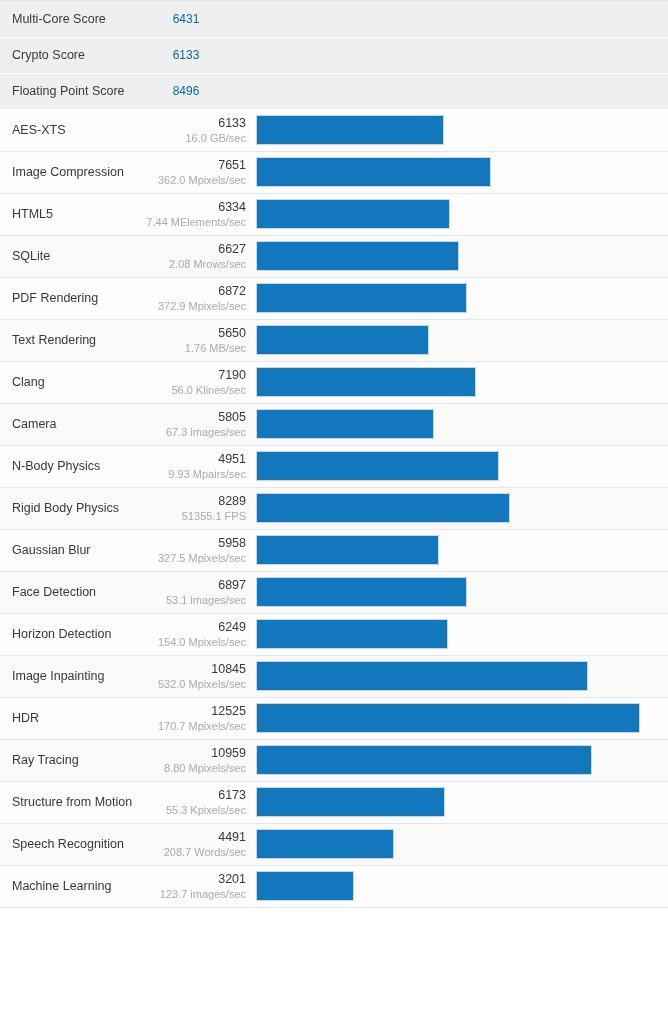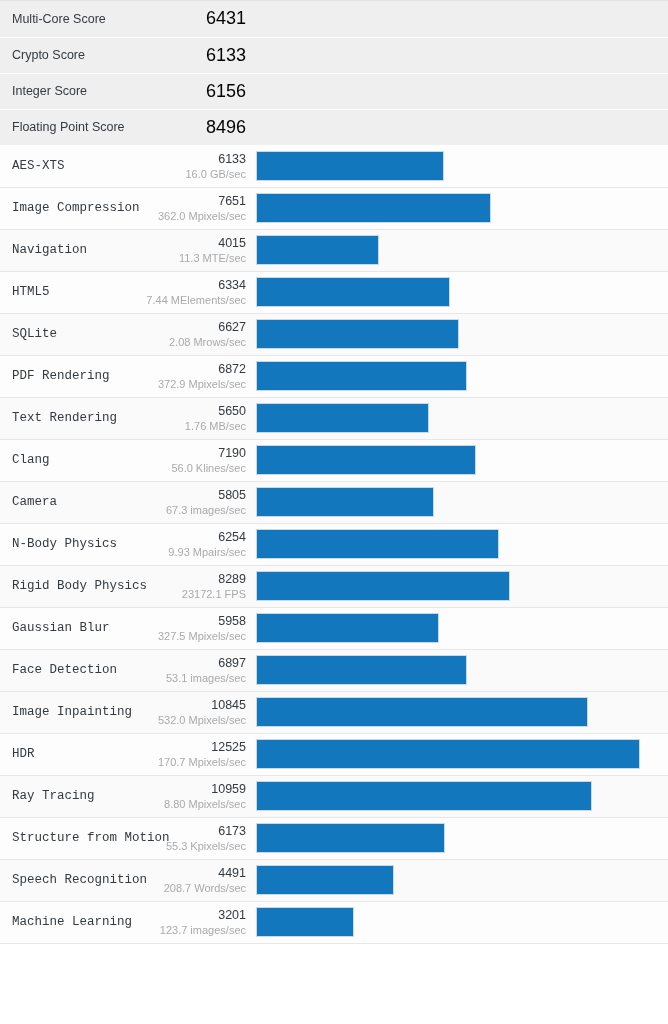--- a/index.html
+++ b/index.html
@@ -30,23 +30,23 @@
   .summary-row .cell-label {
     padding-left: 12px;
     font-size: 12.5px;
     color: #333a40;
     text-align: left;
     white-space: nowrap;
   }
   .summary-row .cell-score {
     width: 120px;
     padding-right: 10px;
-    text-align: right;
-    font-size: 18px;
-    color: #000000;
+    text-align: center;
+    font-size: 12px;
+    color: #0369a1;
     white-space: nowrap;
   }
   .summary-row .cell-bar {
     width: 410px;
   }
 
   
   .detail-row {
     height: 42px;
     background: #fdfdfd;
@@ -55,21 +55,20 @@
   .detail-row.alt {
     background: #fafafa;
   }
   .detail-row .cell-label {
     padding-left: 12px;
     font-size: 12.5px;
     color: #333a40;
     text-align: left;
     vertical-align: middle;
     white-space: nowrap;
-    font-family: Liberation Mono, monospace;
   }
   .detail-row .cell-score {
     width: 120px;
     padding-right: 10px;
     text-align: right;
     vertical-align: middle;
     white-space: nowrap;
   }
   .score-value {
     display: block;
@@ -122,25 +121,20 @@
         <td class="cell-label">Multi-Core Score</td>
         <td class="cell-score">6431</td>
         <td class="cell-bar"></td>
       </tr>
       <tr class="summary-row">
         <td class="cell-label">Crypto Score</td>
         <td class="cell-score">6133</td>
         <td class="cell-bar"></td>
       </tr>
       <tr class="summary-row">
-        <td class="cell-label">Integer Score</td>
-        <td class="cell-score">6156</td>
-        <td class="cell-bar"></td>
-      </tr>
-      <tr class="summary-row">
         <td class="cell-label">Floating Point Score</td>
         <td class="cell-score">8496</td>
         <td class="cell-bar"></td>
       </tr>
     </tbody>
   <tbody id="detail-body">
   <tr class="detail-row">
         <td class="cell-label">AES-XTS</td>
         <td class="cell-score">
           <span class="score-value">6133</span>
@@ -157,32 +151,20 @@
         <td class="cell-score">
           <span class="score-value">7651</span>
           <span class="score-unit">362.0 Mpixels/sec</span>
         </td>
         <td class="cell-bar">
           <div class="bar-track">
             <div class="bar-fill" style="width: 234.57px; background: rgb(18, 119, 188);"></div>
           </div>
         </td>
       </tr>
-      <tr class="detail-row alt">
-        <td class="cell-label">Navigation</td>
-        <td class="cell-score">
-          <span class="score-value">4015</span>
-          <span class="score-unit">11.3 MTE/sec</span>
-        </td>
-        <td class="cell-bar">
-          <div class="bar-track">
-            <div class="bar-fill" style="width: 123.095px; background: rgb(18, 119, 188);"></div>
-          </div>
-        </td>
-      </tr>
       <tr class="detail-row">
         <td class="cell-label">HTML5</td>
         <td class="cell-score">
           <span class="score-value">6334</span>
           <span class="score-unit">7.44 MElements/sec</span>
         </td>
         <td class="cell-bar">
           <div class="bar-track">
             <div class="bar-fill" style="width: 194.192px; background: rgb(18, 119, 188);"></div>
           </div>
@@ -244,34 +226,34 @@
         </td>
         <td class="cell-bar">
           <div class="bar-track">
             <div class="bar-fill" style="width: 177.974px; background: rgb(18, 119, 188);"></div>
           </div>
         </td>
       </tr>
       <tr class="detail-row">
         <td class="cell-label">N-Body Physics</td>
         <td class="cell-score">
-          <span class="score-value">6254</span>
+          <span class="score-value">4951</span>
           <span class="score-unit">9.93 Mpairs/sec</span>
         </td>
         <td class="cell-bar">
           <div class="bar-track">
             <div class="bar-fill" style="width: 243.399px; background: rgb(18, 119, 188);"></div>
           </div>
         </td>
       </tr>
       <tr class="detail-row alt">
         <td class="cell-label">Rigid Body Physics</td>
         <td class="cell-score">
           <span class="score-value">8289</span>
-          <span class="score-unit">23172.1 FPS</span>
+          <span class="score-unit">51355.1 FPS</span>
         </td>
         <td class="cell-bar">
           <div class="bar-track">
             <div class="bar-fill" style="width: 254.13px; background: rgb(18, 119, 188);"></div>
           </div>
         </td>
       </tr>
       <tr class="detail-row">
         <td class="cell-label">Gaussian Blur</td>
         <td class="cell-score">
@@ -289,20 +271,32 @@
         <td class="cell-score">
           <span class="score-value">6897</span>
           <span class="score-unit">53.1 images/sec</span>
         </td>
         <td class="cell-bar">
           <div class="bar-track">
             <div class="bar-fill" style="width: 211.453px; background: rgb(18, 119, 188);"></div>
           </div>
         </td>
       </tr>
+      <tr class="detail-row">
+        <td class="cell-label">Horizon Detection</td>
+        <td class="cell-score">
+          <span class="score-value">6249</span>
+          <span class="score-unit">154.0 Mpixels/sec</span>
+        </td>
+        <td class="cell-bar">
+          <div class="bar-track">
+            <div class="bar-fill" style="width: 191.586px; background: rgb(18, 119, 188);"></div>
+          </div>
+        </td>
+      </tr>
       <tr class="detail-row alt">
         <td class="cell-label">Image Inpainting</td>
         <td class="cell-score">
           <span class="score-value">10845</span>
           <span class="score-unit">532.0 Mpixels/sec</span>
         </td>
         <td class="cell-bar">
           <div class="bar-track">
             <div class="bar-fill" style="width: 332.493px; background: rgb(18, 119, 188);"></div>
           </div>

